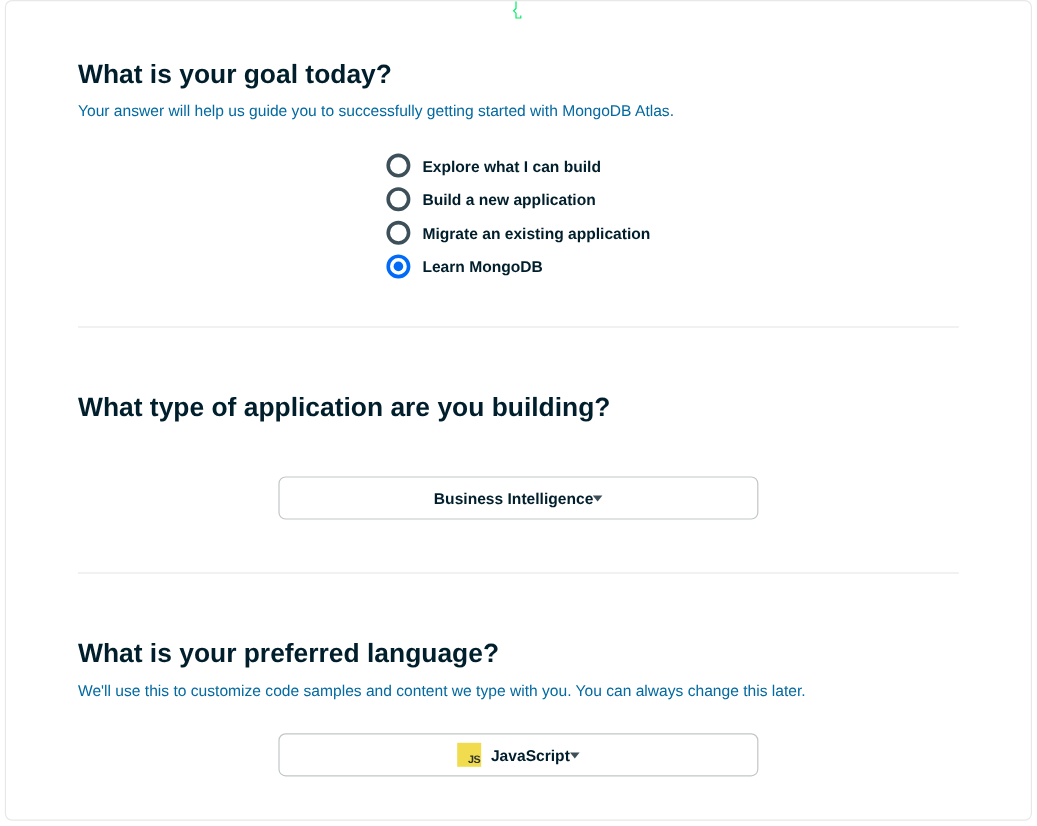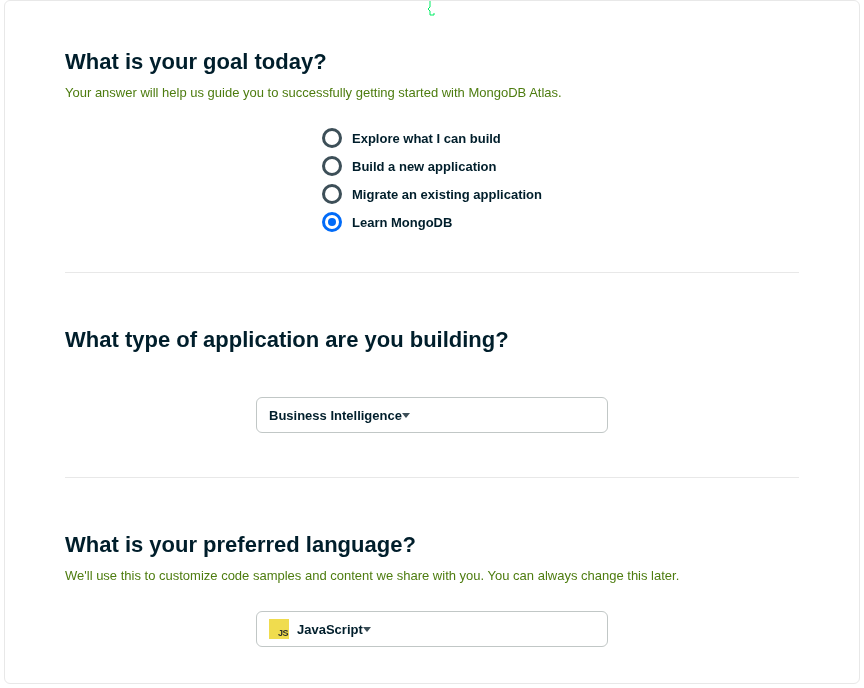--- a/index.html
+++ b/index.html
@@ -35,21 +35,21 @@
       margin-bottom: 40px;
     }
     .question-title {
       font-size: 22px;
       font-weight: 700;
       color: #001e2b;
       margin-bottom: 10px;
     }
     .question-subtitle {
       font-size: 13px;
-      color: #4d7c0f;
+      color: #0369a1;
       margin-bottom: 28px;
     }
     .radio-group {
       display: flex;
       flex-direction: column;
       align-items: center;
       gap: 8px;
       margin-bottom: 32px;
     }
     .radio-inner {
@@ -95,28 +95,28 @@
     .divider {
       height: 1px;
       background: #e8e8e8;
       margin: 40px 0 54px 0;
     }
     .select-wrap {
       display: flex;
       justify-content: center;
     }
     .select-box {
-      width: 352px;
+      width: 400px;
       height: 36px;
       border: 1px solid #c1c7c6;
       border-radius: 6px;
       background: #ffffff;
       display: flex;
       align-items: center;
-      justify-content: flex-start;
+      justify-content: center;
       padding: 0 12px;
       cursor: pointer;
     }
     .select-value {
       font-size: 13px;
       font-weight: 700;
       color: #001e2b;
       display: flex;
       align-items: center;
       gap: 8px;
@@ -189,21 +189,21 @@
         <span class="select-value">Business Intelligence</span>
         <span class="caret"></span>
       </div>
     </div>
   </div>
 
   <div class="divider" style="margin:44px 0 54px 0;"></div>
 
   <div class="section">
     <h2 class="question-title">What is your preferred language?</h2>
-    <p class="question-subtitle">We'll use this to customize code samples and content we share with you. You can always change this later.</p>
+    <p class="question-subtitle">We'll use this to customize code samples and content we type with you. You can always change this later.</p>
     <div class="select-wrap">
       <div class="select-box">
         <span class="select-value">
           <span class="js-badge">JS</span>
           <span>JavaScript</span>
         </span>
         <span class="caret"></span>
       </div>
     </div>
   </div>

